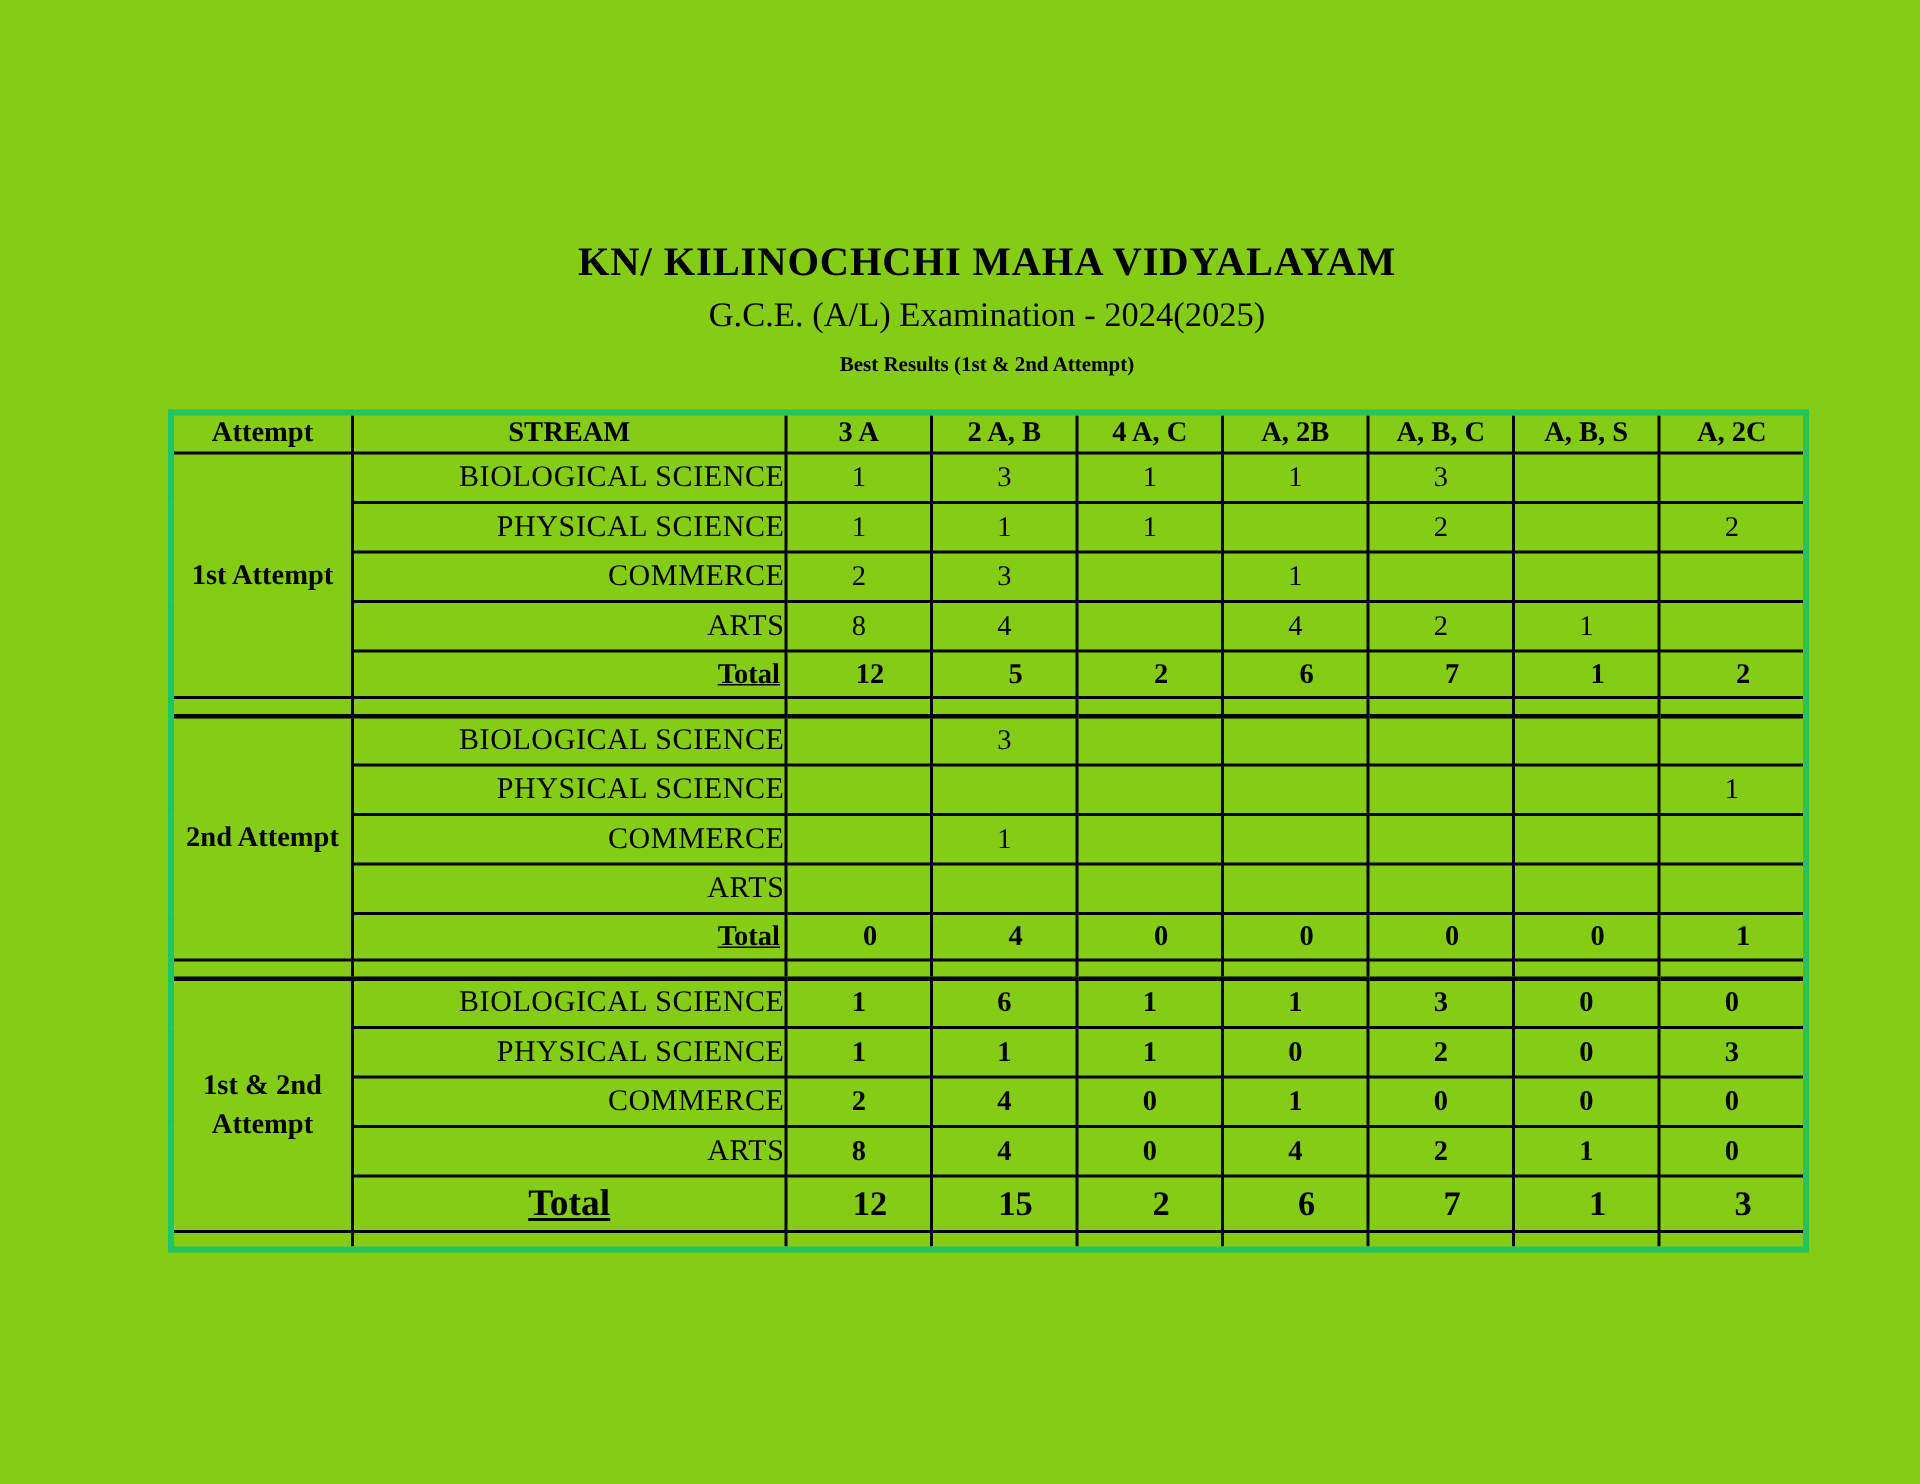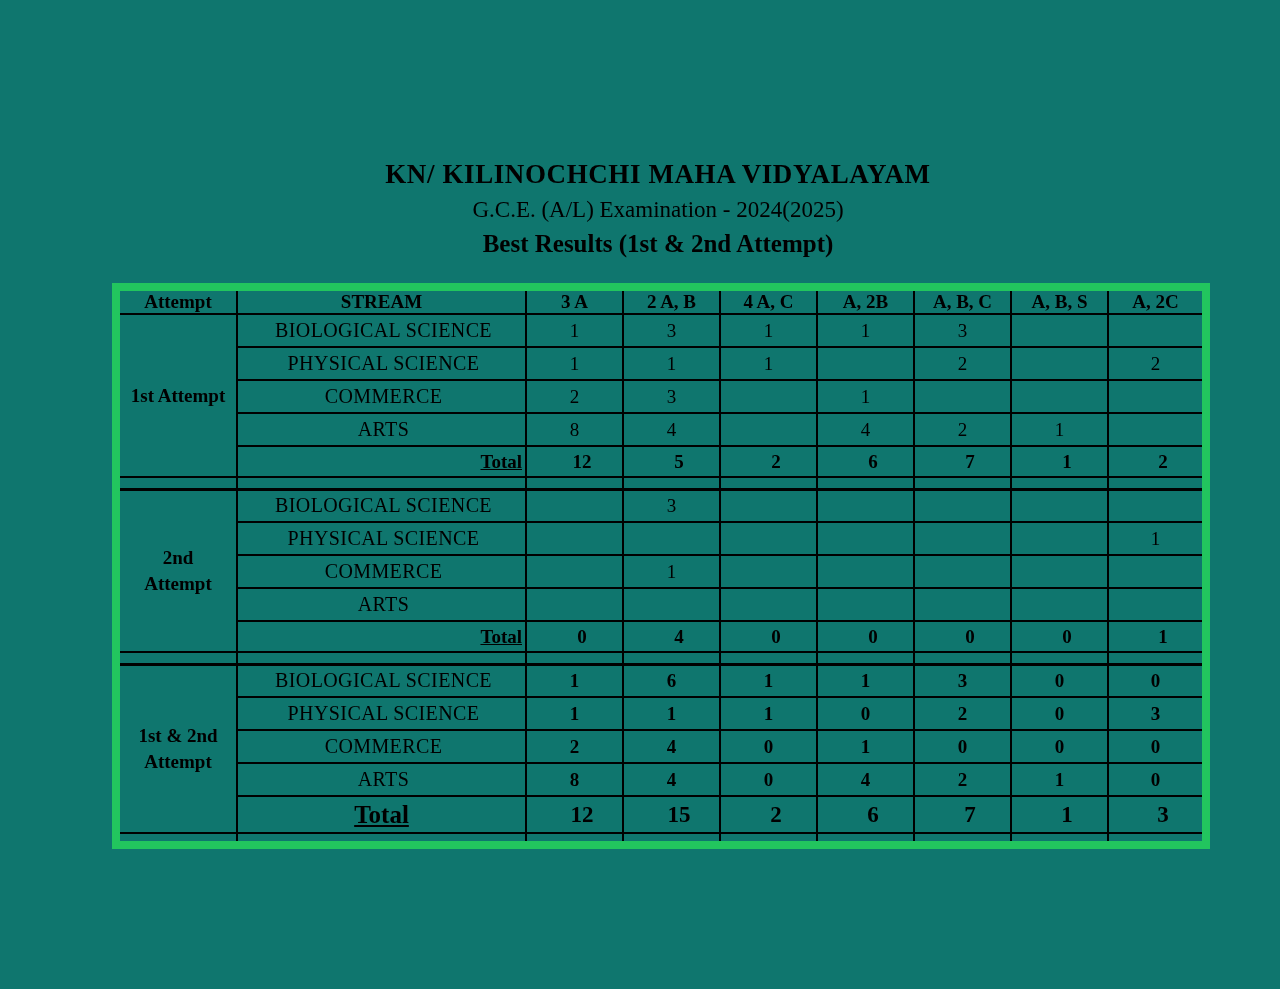--- a/index.html
+++ b/index.html
@@ -1,42 +1,42 @@
 <!DOCTYPE html>
 <html><head>
 <meta charset="utf-8">
 <style>
   * { margin: 0; padding: 0; box-sizing: border-box; }
   html, body { background: #ffffff; }
   .page {
     position: relative;
     width: 1280px;
     height: 989px;
-    background: #0f766e;
+    background: #84cc16;
     color: #000000;
     font-family: "Liberation Serif", "DejaVu Serif", serif;
     overflow: hidden;
   }
   .titles {
     padding-top: 157px;
     text-align: center;
     width: 1092px;
     margin-left: 112px;
   }
   .title1 { font-size: 27px; font-weight: bold; letter-spacing: 0.6px; line-height: 34px; }
   .title2 { font-size: 23px; font-weight: normal; margin-top: 4px; line-height: 30px; }
-  .title3 { font-size: 25px; font-weight: bold; margin-top: 6px; line-height: 25px; }
+  .title3 { font-size: 14px; font-weight: bold; margin-top: 6px; line-height: 25px; }
 
   table.results {
     border-collapse: collapse;
     table-layout: fixed;
     margin-left: 112px;
-    margin-top: 27px;
+    margin-top: 17px;
     width: 1092px;
-    border: 8px solid #22c55e;
+    border: 4px solid #22c55e;
   }
   .results th, .results td {
     border: 2px solid #000000;
     padding: 0;
     vertical-align: middle;
     overflow: hidden;
     white-space: nowrap;
   }
   tr.header-row th {
     height: 27px;
@@ -49,21 +49,21 @@
     font-size: 19px;
     font-weight: bold;
     text-align: center;
     line-height: 1.35;
     white-space: normal;
     padding: 16px 8px;
   }
   td.stream-cell {
     font-size: 20px;
     font-weight: normal;
-    text-align: center;
+    text-align: right;
     padding-left: 4px;
     letter-spacing: 0.4px;
   }
   td.value-cell {
     font-size: 19px;
     font-weight: normal;
     text-align: center;
   }
   tr.bold-section td.value-cell { font-weight: bold; }
   tr.total-row td { height: 31px; }

